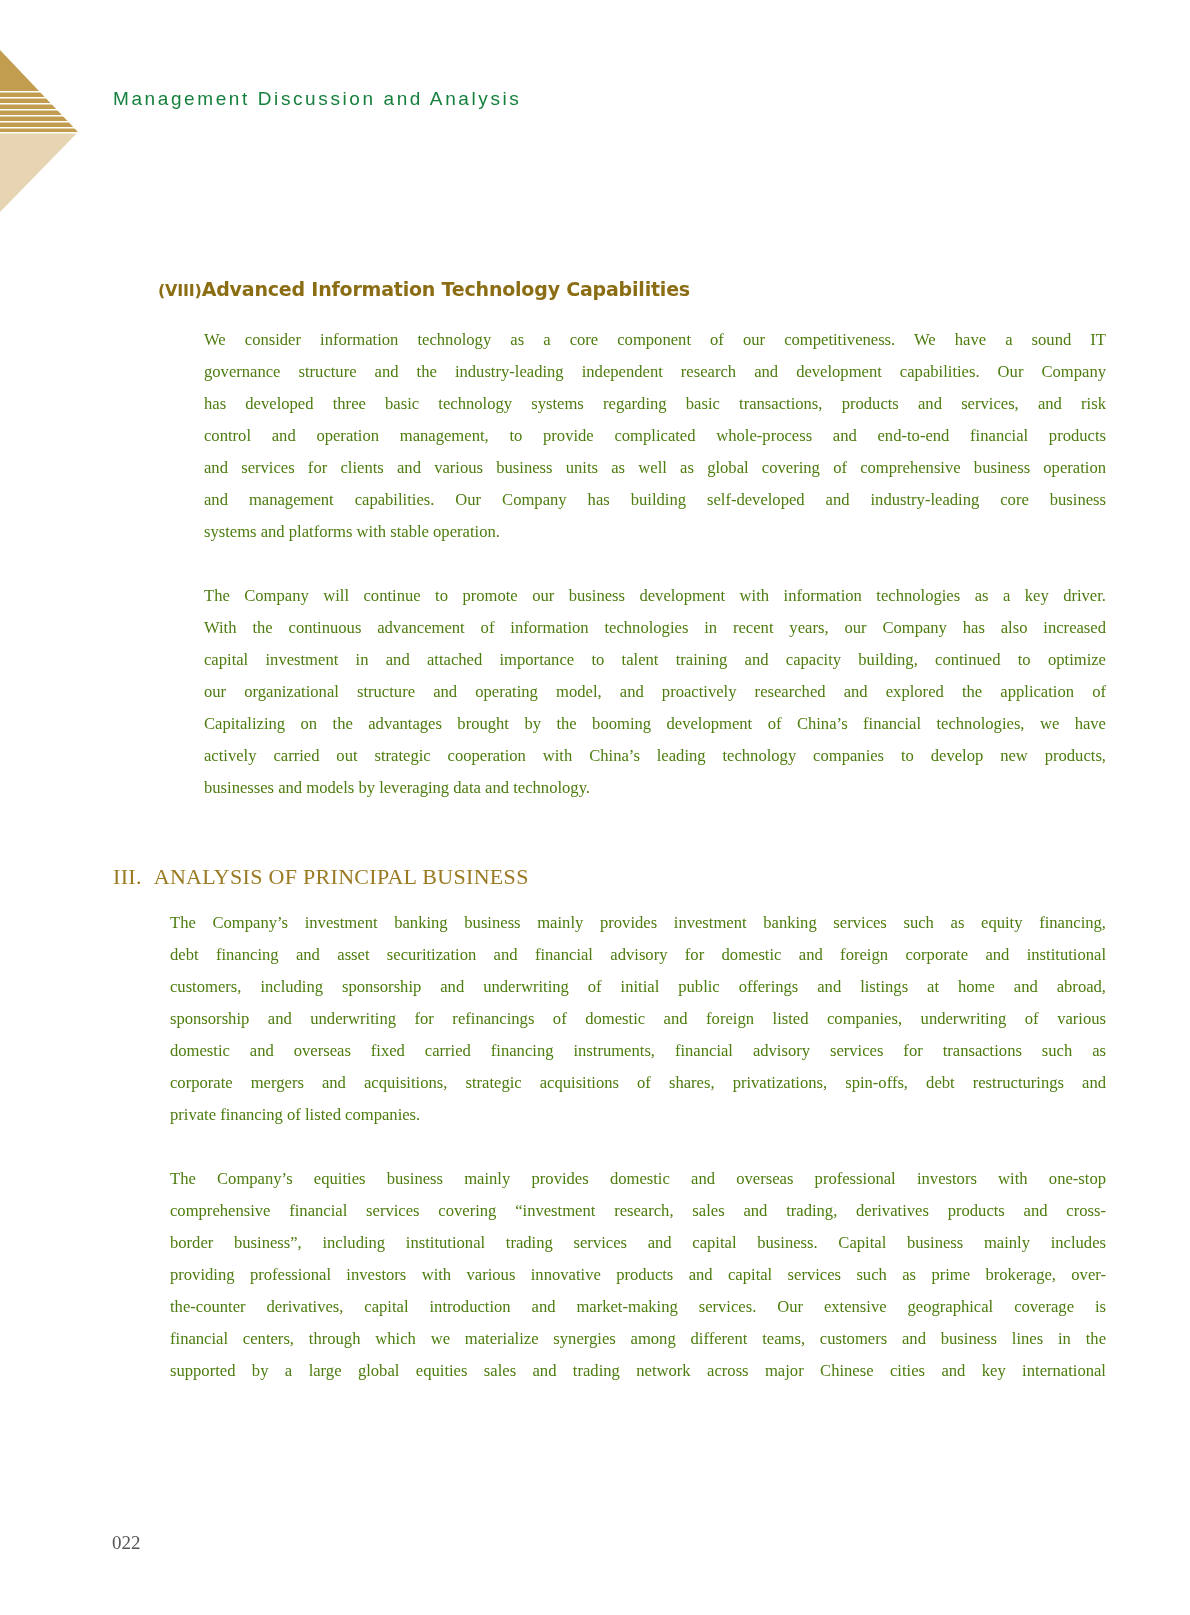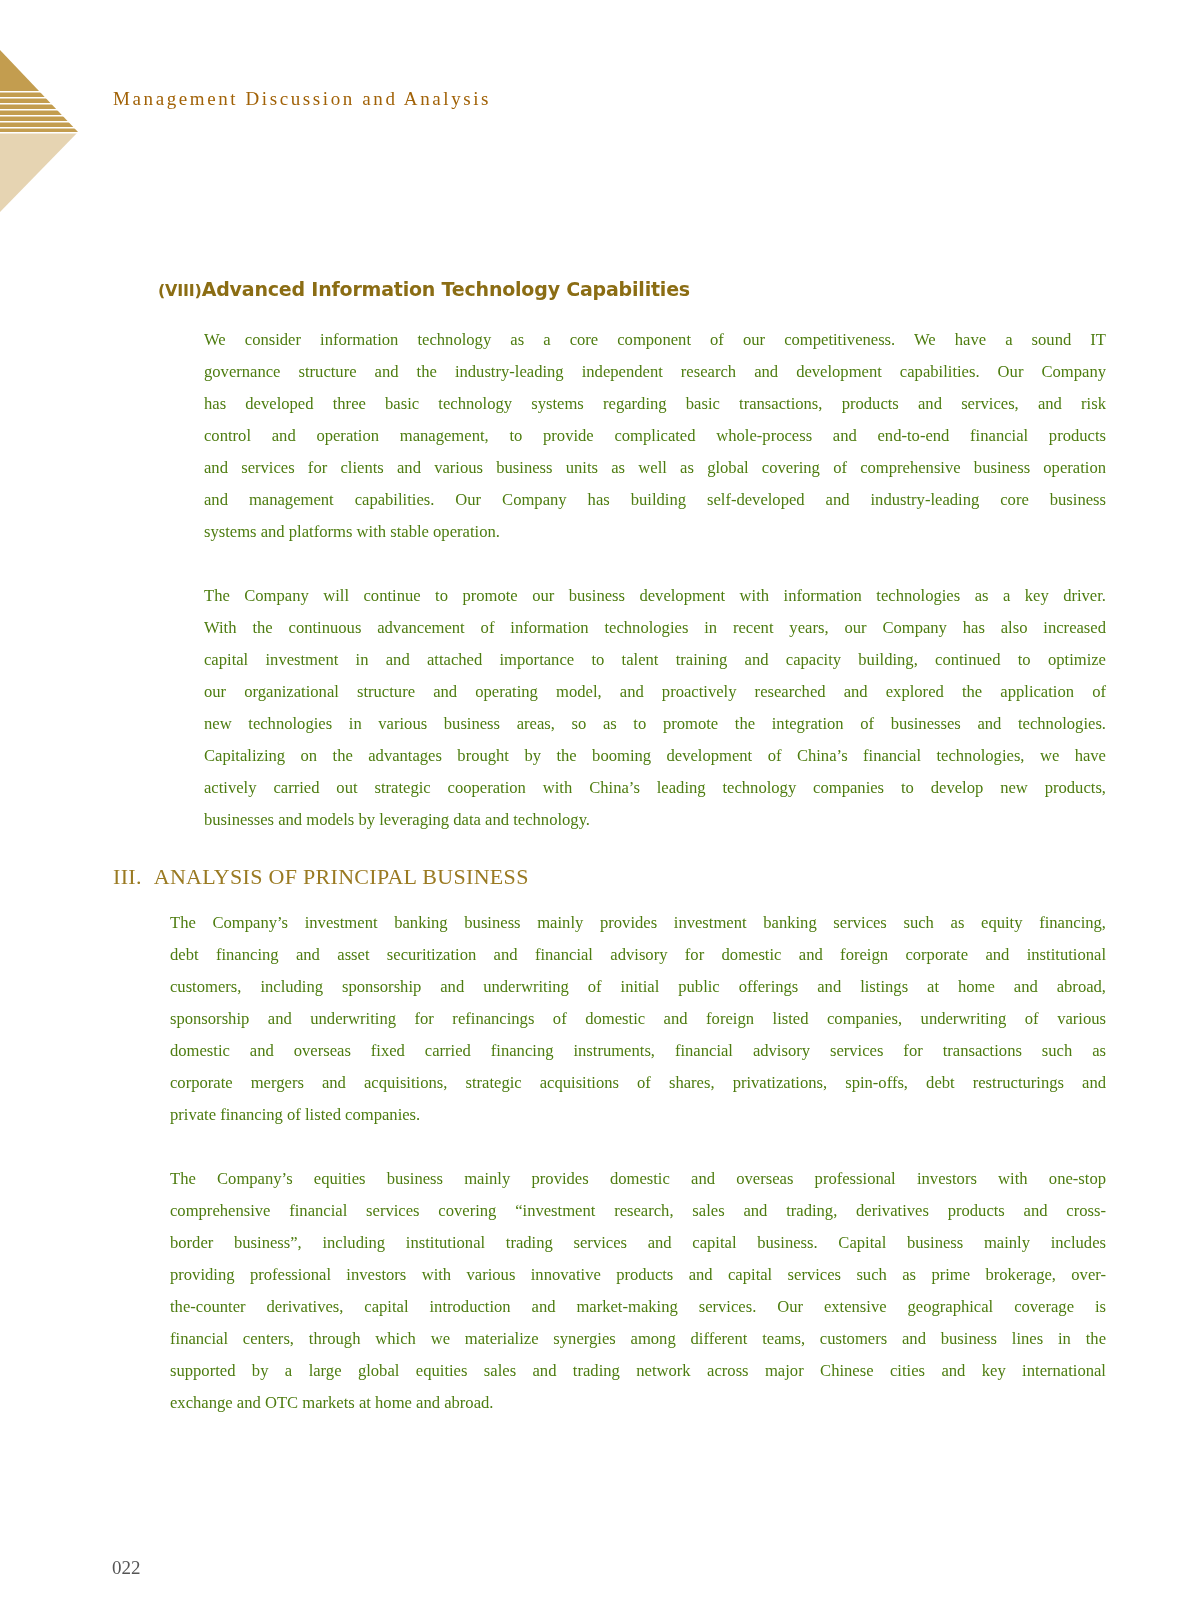--- a/index.html
+++ b/index.html
@@ -1,21 +1,21 @@
 <!DOCTYPE html>
 <html><head>
 <meta charset="utf-8">
 <style>
   html, body { margin:0; padding:0; background:#ffffff; }
   body { width:1190px; height:1615px; position:relative; overflow:hidden; }
   .deco { position:absolute; left:0; top:50px; width:80px; height:162px; }
   .running-header {
     position:absolute; left:113px; top:88px;
-    font-family:Liberation Serif, serif;
-    font-size:19px; letter-spacing:2.6px; color:#a16207; white-space:nowrap;
+    font-family:Liberation Sans, sans-serif;
+    font-size:19px; letter-spacing:2.6px; color:#15803d; white-space:nowrap;
   }
   .subheading {
     position:absolute; left:158px; top:278px;
     font-family:"DejaVu Sans", "Liberation Sans", sans-serif;
     font-weight:bold; color:#8b6d14; font-size:19px; white-space:nowrap;
     letter-spacing:-0.2px;
   }
   .subheading .num { font-size:16px; }
   .section-heading {
     position:absolute; left:113px; top:864px;
@@ -33,21 +33,21 @@
   }
   .line.last { text-align-last:left; }
   .p1 { left:204px; top:324px; width:902px; }
   .p2 { left:204px; top:580px; width:902px; }
   .p3 { left:170px; top:907px; width:936px; }
   .p4 { left:170px; top:1163px; width:936px; }
   .line-inner { display:block; white-space:normal; text-align:inherit; text-align-last:inherit; }
   .page-number {
     position:absolute; left:112px; top:1532px;
     font-family:"Liberation Serif", "DejaVu Serif", serif;
-    font-size:19px; color:#555555;margin-top:25px;
+    font-size:19px; color:#555555;
   }
 </style>
 </head>
 <body>
 
 <svg class="deco" viewBox="0 0 80 162" xmlns="http://www.w3.org/2000/svg">
   <polygon points="0,0 78,82 0,82" fill="#c39d4f"></polygon>
   <polygon points="0,82 78,82 0,162" fill="#e6d4b2"></polygon>
   <rect x="0" y="41" width="80" height="1.5" fill="#ffffff"></rect>
   <rect x="0" y="47" width="80" height="1.5" fill="#ffffff"></rect>
@@ -95,23 +95,20 @@
     <span class="line">
       <span class="line-inner">With the continuous advancement of information technologies in recent years, our Company has also increased</span>
     </span>
     <span class="line">
       <span class="line-inner">capital investment in and attached importance to talent training and capacity building, continued to optimize</span>
     </span>
     <span class="line">
       <span class="line-inner">our organizational structure and operating model, and proactively researched and explored the application of</span>
     </span>
     <span class="line">
-      <span class="line-inner">new technologies in various business areas, so as to promote the integration of businesses and technologies.</span>
-    </span>
-    <span class="line">
       <span class="line-inner">Capitalizing on the advantages brought by the booming development of China’s financial technologies, we have</span>
     </span>
     <span class="line">
       <span class="line-inner">actively carried out strategic cooperation with China’s leading technology companies to develop new products,</span>
     </span>
     <span class="line last">
       <span class="line-inner">businesses and models by leveraging data and technology.</span>
     </span>
   </div>
 
@@ -157,18 +154,15 @@
     </span>
     <span class="line">
       <span class="line-inner">the-counter derivatives, capital introduction and market-making services. Our extensive geographical coverage is</span>
     </span>
     <span class="line">
       <span class="line-inner">financial centers, through which we materialize synergies among different teams, customers and business lines in the</span>
     </span>
     <span class="line">
       <span class="line-inner">supported by a large global equities sales and trading network across major Chinese cities and key international</span>
     </span>
-    <span class="line last">
-      <span class="line-inner">exchange and OTC markets at home and abroad.</span>
-    </span>
   </div>
 
 <div class="page-number">022</div>
 
 </body></html>

